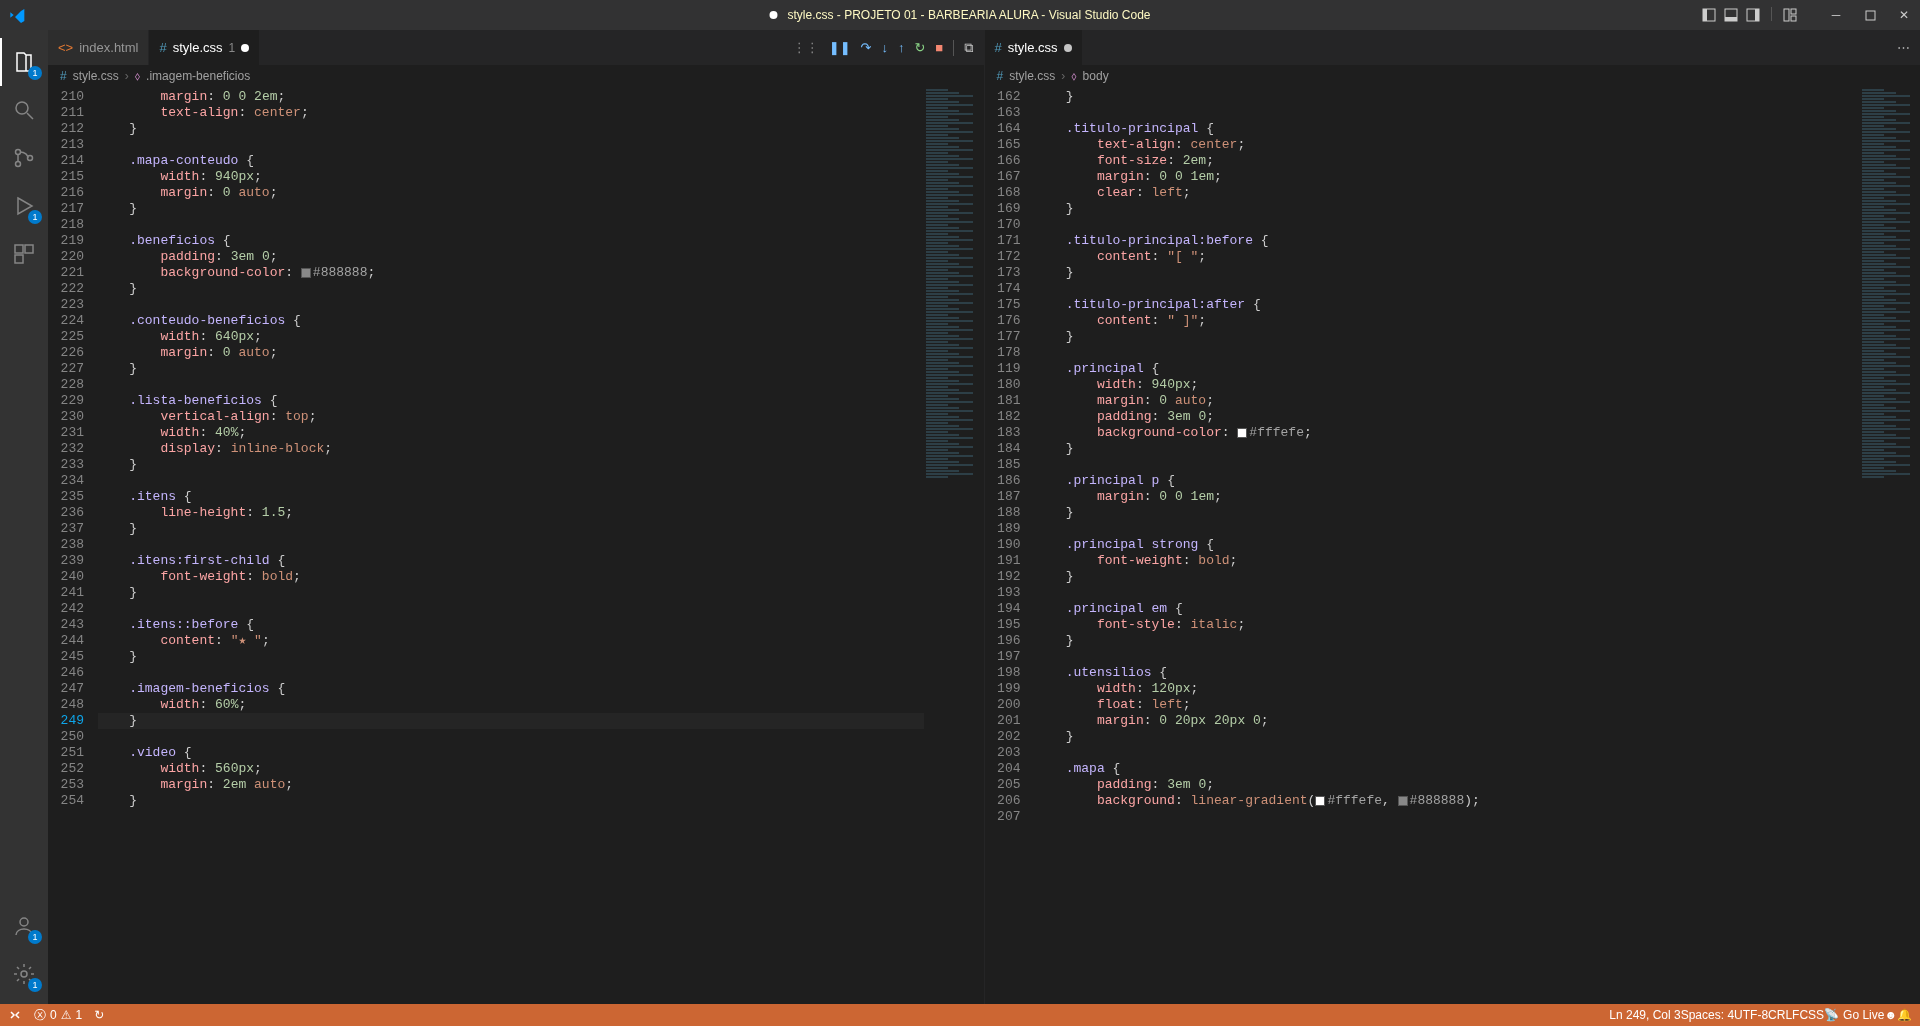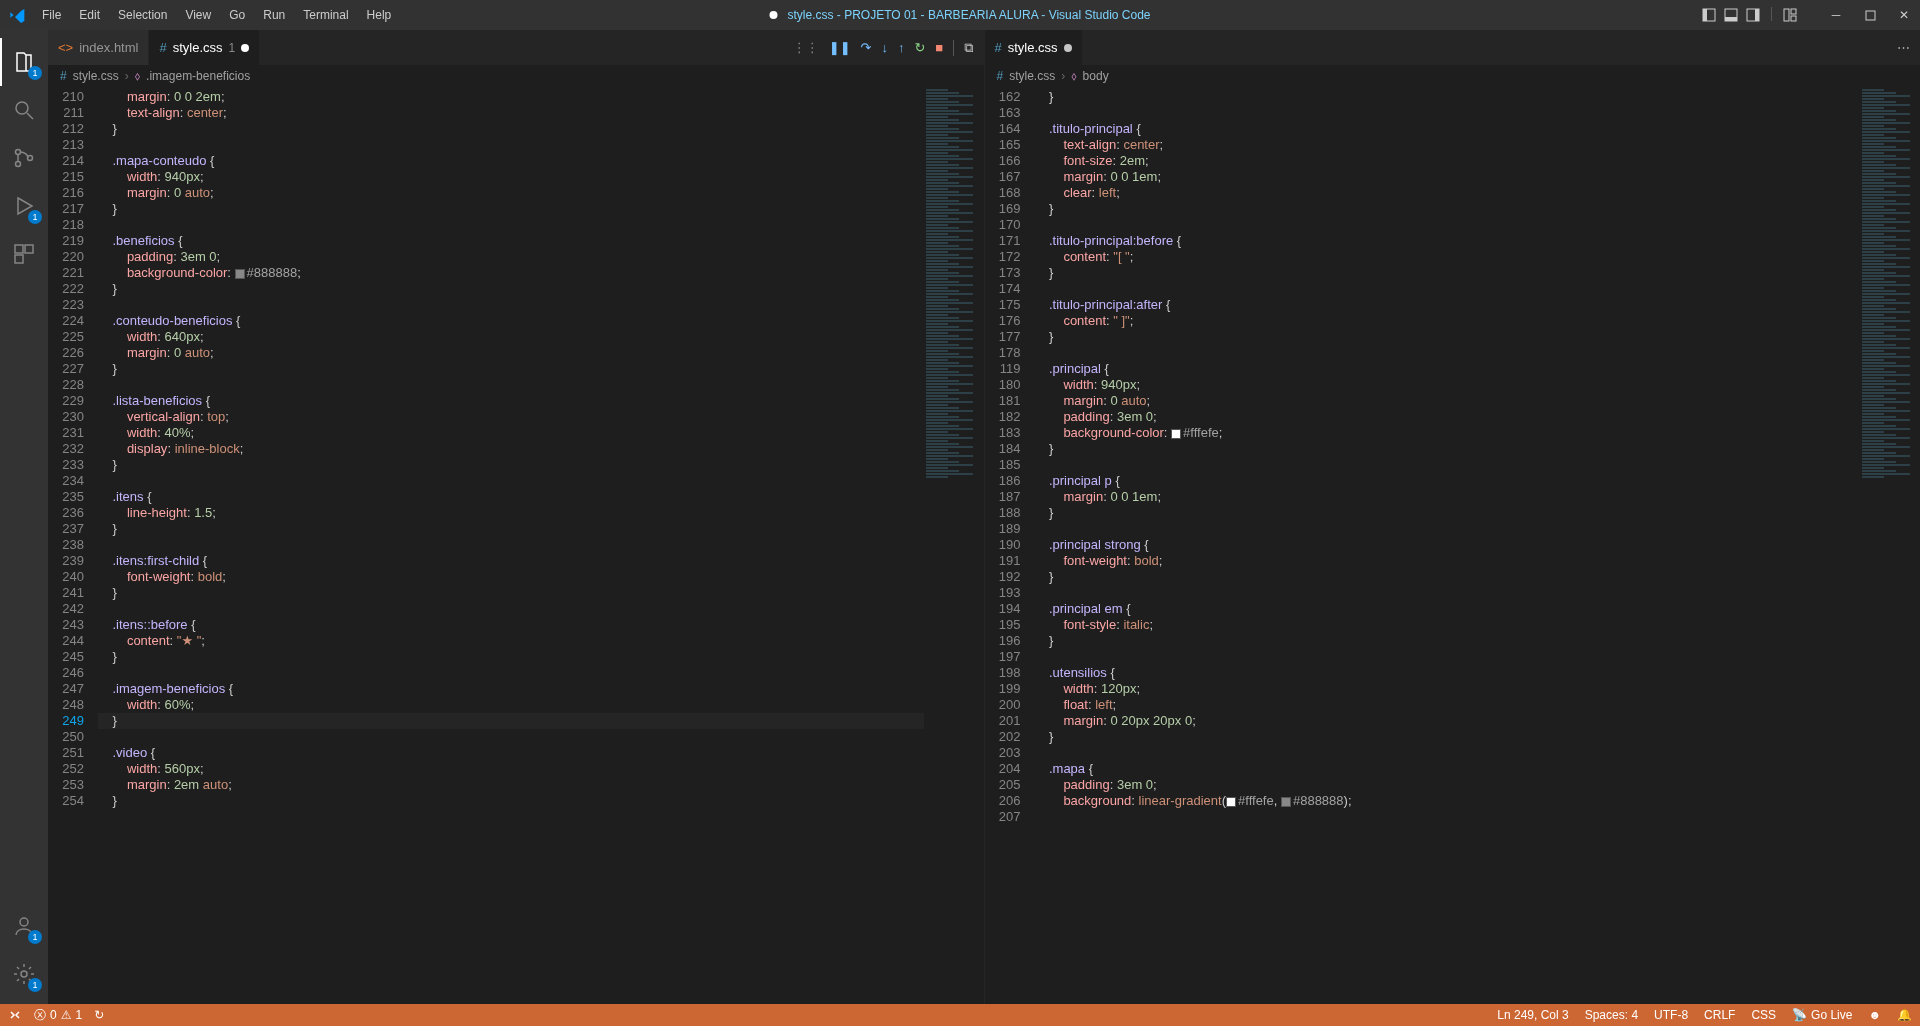--- a/index.html
+++ b/index.html
@@ -20,21 +20,21 @@
   display: flex;
   align-items: center;
   padding: 0 8px;
   color: #cccccc;
   font-size: 12px;
   position: relative;
 }
 .logo-icon { width: 18px; height: 18px; margin-right: 8px; display:flex; align-items:center; justify-content:center; }
 .menu { display: flex; gap: 2px; }
 .menu span { padding: 4px 8px; cursor: default; }
-.title-center { position: absolute; left: 50%; transform: translateX(-50%); color: #7dd3fc; display:flex; align-items:center; gap:10px;}
+.title-center { position: absolute; left: 50%; transform: translateX(-50%); color: #fef9c3; display:flex; align-items:center; gap:10px;}
 .title-dot{width:8px;height:8px;background:#fff;border-radius:50%;}
 .window-controls { margin-left: auto; display: flex; align-items: center; gap: 12px; }
 .layout-icons{display:flex;gap:6px;margin-right:18px;}
 .layout-icons span, .wc span{width:16px;height:16px;display:flex;align-items:center;justify-content:center;color:#ccc;}
 .wc{display:flex;gap:18px;}
 
 .main-area { flex: 1; display: flex; min-height: 0; }
 
 .activity-bar {
   width: 48px;
@@ -103,21 +103,21 @@
 .breadcrumbs .bc-sep{color:#666;}
 .breadcrumbs .bc-icon{color:#519aba;}
 .breadcrumbs .bc-sym{color:#c586c0;}
 
 .code-area {
   flex: 1;
   display: flex;
   position: relative;
   background: #1e1e1e;
   overflow: hidden;
-  font-family: Liberation Sans, sans-serif;
+  font-family: Liberation Mono, monospace;
   font-size: 13px;
 }
 .gutter {
   width: 50px;
   text-align: right;
   color: #858585;
   padding-right: 14px;
   padding-top: 2px;
 }
 .gutter div{height:16px;line-height:16px;}
@@ -154,46 +154,36 @@
 .status-bar {
   height: 22px;
   background: #cc6633;
   color: #ffffff;
   display: flex;
   align-items: center;
   font-size: 12px;
   padding: 0 8px;
 }
 .status-bar .sb-left{display:flex;align-items:center;gap:12px;}
-.status-bar .sb-right{margin-left:auto;display:flex;align-items:center;gap:16px;}
+.status-bar .sb-right{margin-left:auto;display:flex;align-items:center;}
 .sb-item{display:flex;align-items:center;gap:4px;}
 
 svg{display:block;}
 
 .dirty-indicator{width:8px;height:8px;background:#c5c5c5;border-radius:50%;}
 </style>
 </head>
 <body>
 
 <div class="titlebar">
   <span class="logo-icon">
     <svg width="16" height="16" viewBox="0 0 24 24">
         <path fill="#0098ff" d="M23 3v18l-5 3-9-9 9-9 5-3zM2 8l5 4-5 4V8z"></path>
       </svg>
   </span>
-  <div class="menu">
-    <span>File</span>
-    <span>Edit</span>
-    <span>Selection</span>
-    <span>View</span>
-    <span>Go</span>
-    <span>Run</span>
-    <span>Terminal</span>
-    <span>Help</span>
-  </div>
   <div class="title-center">
     <span class="title-dot"></span>
     <span>style.css - PROJETO 01 - BARBEARIA ALURA - Visual Studio Code</span>
   </div>
   <div class="window-controls">
     <div class="layout-icons">
       <span>
           <svg width="14" height="14" viewBox="0 0 14 14">
             <rect x="1" y="1" width="12" height="12" fill="none" stroke="#ccc"></rect>
             <rect x="1" y="1" width="4" height="12" fill="#ccc"></rect>

